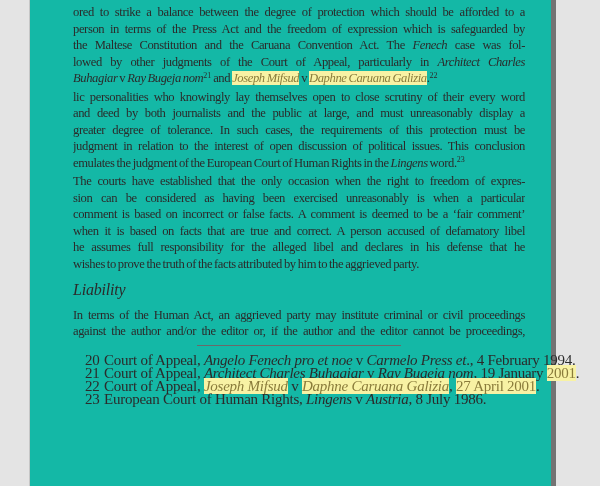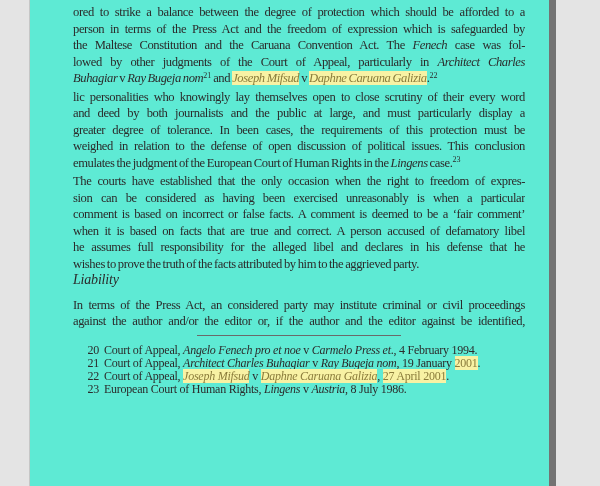--- a/index.html
+++ b/index.html
@@ -16,23 +16,23 @@
   .margin-band {
     position: absolute; top: 0; bottom: 0;
     background: #e4e4e4;
   }
   .margin-band.left  { left: 0; width: 29px; }
   .margin-band.right { right: 0; width: 44px; }
 
   .page {
     position: absolute;
     left: 29px; right: 44px; top: 0; bottom: 0;
-    background: #5eead4;
+    background: #14b8a6;
     border-left: 1px solid #c6c6c6;
-    border-right: 7px solid #737373;
+    border-right: 5px solid #737373;
     box-sizing: border-box;
   }
 
   .column {
     position: absolute;
     left: 43px; top: 4px;
     width: 452px;
     color: #2b2b2b;
   }
 
@@ -61,38 +61,39 @@
   .r-h  { background: #f8f2a4; color: #8a7c3b; }
   .r-hi { background: #f8f2a4; color: #8a7c3b; font-style: italic; }
   .r-s {
     font-size: 8px;
     position: relative;
     top: -4.5px;
     letter-spacing: 0;
   }
 
   .section-heading {
-    font-size: 14px;
+    margin-top: 10px;
+    font-size: 16px;
     line-height: 16.5px;
     font-style: italic;
     letter-spacing: -0.2px;
   }
 
   .fn-separator {
     margin-top: 5px;
     width: 204px;
     border: none;
     border-top: 1px solid #6a6a6a;
     height: 0;
   }
 
   .footnotes {
     margin-top: 7px;
     margin-left: 12px;
-    font-size: 12px;
+    font-size: 15px;
     line-height: 13.3px;
     letter-spacing: -0.25px;
     text-align: right;
   }
   .fn-row { display: flex; white-space: nowrap; }
   .fn-num { width: 14px; flex: 0 0 14px; }
   .fn-body { padding-left: 5px; }
 </style>
 </head>
 <body>
@@ -107,40 +108,40 @@
       <div class="para p1">
           <div class="line"><span class="r-n">ored to strike a balance between the degree of protection which should be afforded to a</span></div>
           <div class="line"><span class="r-n">person in terms of the Press Act and the freedom of expression which is safeguarded by</span></div>
           <div class="line"><span class="r-n">the Maltese Constitution and the Caruana Convention Act. The </span><span class="r-i">Fenech</span><span class="r-n"> case was fol-</span></div>
           <div class="line"><span class="r-n">lowed by other judgments of the Court of Appeal, particularly in </span><span class="r-i">Architect Charles</span></div>
           <div class="line last"><span class="r-i">Buhagiar</span><span class="r-n"> v </span><span class="r-i">Ray Bugeja nom</span><span class="r-s">21</span><span class="r-n"> and </span><span class="r-hi">Joseph Mifsud</span><span class="r-n"> v </span><span class="r-hi">Daphne Caruana Galizia</span><span class="r-n">.</span><span class="r-s">22</span></div>
         </div>
 
       <div class="para p2">
           <div class="line"><span class="r-n">lic personalities who knowingly lay themselves open to close scrutiny of their every word</span></div>
-          <div class="line"><span class="r-n">and deed by both journalists and the public at large, and must particularly display a</span></div>
-          <div class="line"><span class="r-n">greater degree of tolerance. In been cases, the requirements of this protection must be</span></div>
-          <div class="line"><span class="r-n">weighed in relation to the defense of open discussion of political issues. This conclusion</span></div>
-          <div class="line last"><span class="r-n">emulates the judgment of the European Court of Human Rights in the </span><span class="r-i">Lingens</span><span class="r-n"> case.</span><span class="r-s">23</span></div>
+          <div class="line"><span class="r-n">and deed by both journalists and the public at large, and must unreasonably display a</span></div>
+          <div class="line"><span class="r-n">greater degree of tolerance. In such cases, the requirements of this protection must be</span></div>
+          <div class="line"><span class="r-n">judgment in relation to the interest of open discussion of political issues. This conclusion</span></div>
+          <div class="line last"><span class="r-n">emulates the judgment of the European Court of Human Rights in the </span><span class="r-i">Lingens</span><span class="r-n"> word.</span><span class="r-s">23</span></div>
         </div>
 
       <div class="para p3">
           <div class="line"><span class="r-n">The courts have established that the only occasion when the right to freedom of expres-</span></div>
           <div class="line"><span class="r-n">sion can be considered as having been exercised unreasonably is when a particular</span></div>
           <div class="line"><span class="r-n">comment is based on incorrect or false facts. A comment is deemed to be a ‘fair comment’</span></div>
           <div class="line"><span class="r-n">when it is based on facts that are true and correct. A person accused of defamatory libel</span></div>
           <div class="line"><span class="r-n">he assumes full responsibility for the alleged libel and declares in his defense that he</span></div>
           <div class="line last"><span class="r-n">wishes to prove the truth of the facts attributed by him to the aggrieved party.</span></div>
         </div>
 
       <div class="section-heading">Liability</div>
 
       <div class="para p4">
-          <div class="line"><span class="r-n">In terms of the Press Act, an considered party may institute criminal or civil proceedings</span></div>
-          <div class="line"><span class="r-n">against the author and/or the editor or, if the author and the editor against be identified,</span></div>
+          <div class="line"><span class="r-n">In terms of the Human Act, an aggrieved party may institute criminal or civil proceedings</span></div>
+          <div class="line"><span class="r-n">against the author and/or the editor or, if the author and the editor cannot be proceedings,</span></div>
         </div>
 
       <hr class="fn-separator">
 
       <div class="footnotes" id="footnote-list">
           <div class="fn-row">
             <span class="fn-num">20</span>
             <span class="fn-body"><span class="r-n">Court of Appeal, </span><span class="r-i">Angelo Fenech pro et noe</span><span class="r-n"> v </span><span class="r-i">Carmelo Press et</span><span class="r-n">., 4 February 1994.</span></span>
           </div>
           <div class="fn-row">

